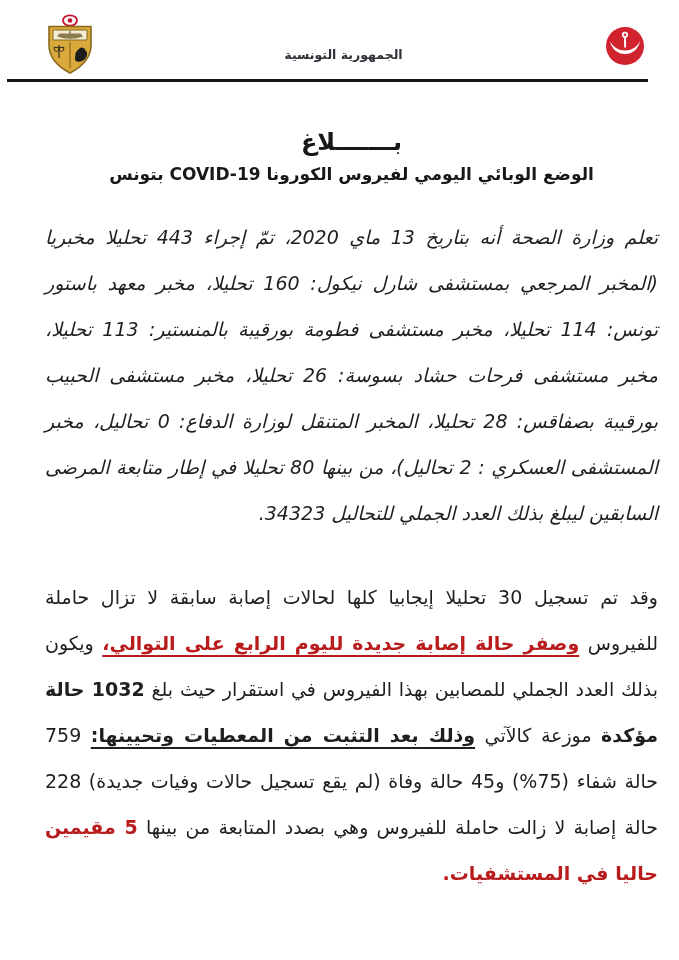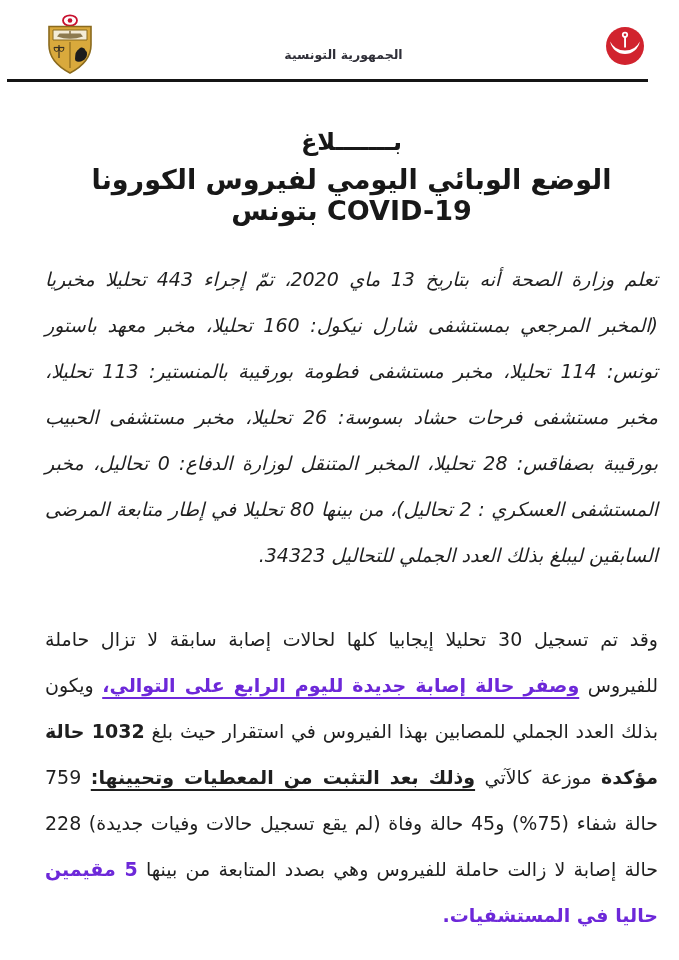--- a/index.html
+++ b/index.html
@@ -24,31 +24,31 @@
   .mlogo { position: absolute; right: 34px; top: 26px; width: 40px; height: 40px; }
   .rule { height: 2.5px; background: #151515; margin: 0 31px 0 7px; }
   
   .doc { padding: 0 21px; direction: rtl; margin-left: 24px; }
   .kicker {
     margin: 46px 0 0 0; text-align: center;
     font-size: 24px; font-weight: bold; color: #181818;
   }
   .main-title {
     margin: 8px 0 0 0; text-align: center;
-    font-size: 27px; font-weight: bold; color: #181818;
+    font-size: 17px; font-weight: bold; color: #181818;
   }
   p.para {
     margin: 0; text-align: justify;
     font-size: 19px; line-height: 46px;
   }
   p.para.first { margin-top: 30px; font-style: italic; }
   p.para.second { margin-top: 38px; }
   .run { color: #1f1f1f; }
   .bold { font-weight: bold; }
-  .red { color: #6d28d9; }
+  .red { color: #b91c1c; }
   .ul { text-decoration: underline; text-underline-offset: 5px; text-decoration-thickness: 1.5px; }
 </style>
 </head>
 <body>
 
 <div class="page">
 
   <header class="hdr">
 
     <div class="coat">

